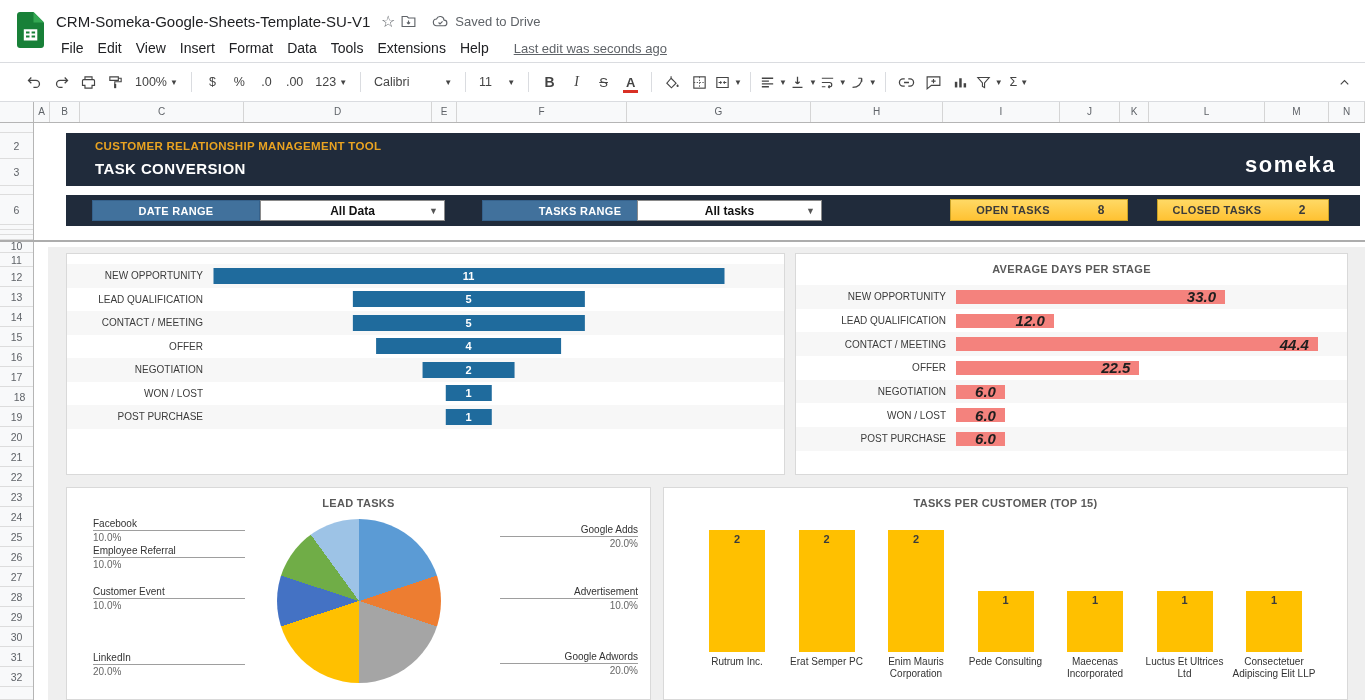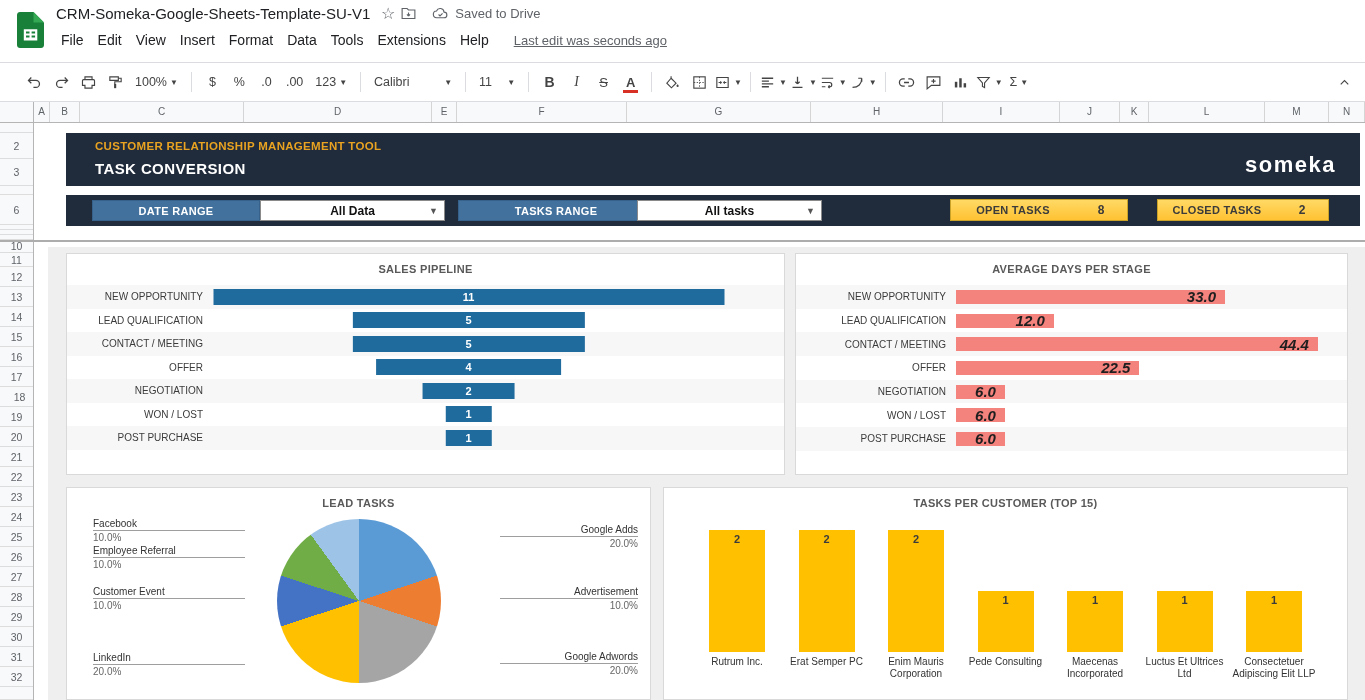--- a/index.html
+++ b/index.html
@@ -3,21 +3,21 @@
 <meta charset="utf-8">
 <style>
   html,body{margin:0;padding:0;}
   body{width:1365px;height:700px;position:relative;overflow:hidden;background:#fff;
        font-family:"Liberation Sans",sans-serif;color:#202124;}
   svg{display:block;}
 
   
   .topbar{position:absolute;left:0;top:0;width:100%;height:62px;background:#fff;display:flex;}
   .logo{margin:12px 10px 0 17px;}
-  .top-right{display:flex;flex-direction:column;}
+  .top-right{padding-top:8px;display:flex;flex-direction:column;}
   .title-row{display:flex;align-items:center;height:26px;}
   .doc-title{font-size:15px;color:#202124;padding:0 6px 0 2px;}
   .title-icon{color:#5f6368;font-size:16px;width:24px;text-align:center;cursor:default;}
   .saved{color:#5f6368;font-size:13px;margin-left:8px;display:flex;gap:6px;align-items:center;}
   .menu-row{display:flex;align-items:center;height:26px;margin-top:1px;}
   .menus{display:flex;}
   .menu-item{font-size:14px;color:#202124;padding:3px 7px;border-radius:4px;}
   .last-edit{font-size:13px;color:#5f6368;text-decoration:underline;margin-left:18px;}
 
   
@@ -65,21 +65,21 @@
             letter-spacing:.3px;}
   .dd{position:absolute;top:5px;height:21px;background:#fff;border:1px solid #8A8A8A;box-sizing:border-box;
       display:flex;align-items:center;justify-content:center;font-size:12px;font-weight:bold;color:#111;}
   .dd .caret2{position:absolute;right:6px;font-size:9px;color:#555;}
   .badge{position:absolute;top:4px;height:22px;background:linear-gradient(#FFD965,#FFC233);
          border:1px solid #C9A227;box-sizing:border-box;display:flex;align-items:center;
          font-size:11px;font-weight:bold;color:#3B3B3B;}
   .badge .blabel{flex:1;text-align:center;letter-spacing:.3px;}
   .badge .bval{width:52px;text-align:center;font-size:12px;}
   #date-btn{left:26px;width:168px;}   #date-dd{left:194px;width:185px;}
-  #tasks-btn{left:392px;width:196px;} #tasks-dd{left:571px;width:185px;}
+  #tasks-btn{left:416px;width:196px;} #tasks-dd{left:571px;width:185px;}
   #open-badge{left:884px;width:178px;} #closed-badge{left:1091px;width:172px;}
 
   
   .panel{position:absolute;background:#fff;border:1px solid #D9D9D9;box-sizing:border-box;overflow:hidden;}
   #p-funnel{left:32px;top:130px;width:719px;height:222px;}
   #p-days{left:761px;top:130px;width:553px;height:222px;}
   #p-pie{left:32px;top:364px;width:585px;height:213px;}
   #p-cols{left:629px;top:364px;width:685px;height:213px;}
   .ptitle{text-align:center;font-size:11px;font-weight:bold;color:#595959;margin-top:9px;letter-spacing:.3px;}
 
@@ -375,21 +375,20 @@
       <span class="blabel">OPEN TASKS</span>
       <span class="bval">8</span>
     </div>
     <div class="badge" id="closed-badge">
       <span class="blabel">CLOSED TASKS</span>
       <span class="bval">2</span>
     </div>
   </div>
 
   <div class="panel" id="p-funnel">
-    <div class="ptitle">SALES PIPELINE</div>
     <div class="funnel-rows">
         <div class="frow">
           <div class="flabel">NEW OPPORTUNITY</div>
           <div class="ftrack">
             <div class="fbar" style="width: 100%; background: rgb(31, 107, 157);">11</div>
           </div>
         </div>
         <div class="frow">
           <div class="flabel">LEAD QUALIFICATION</div>
           <div class="ftrack">

